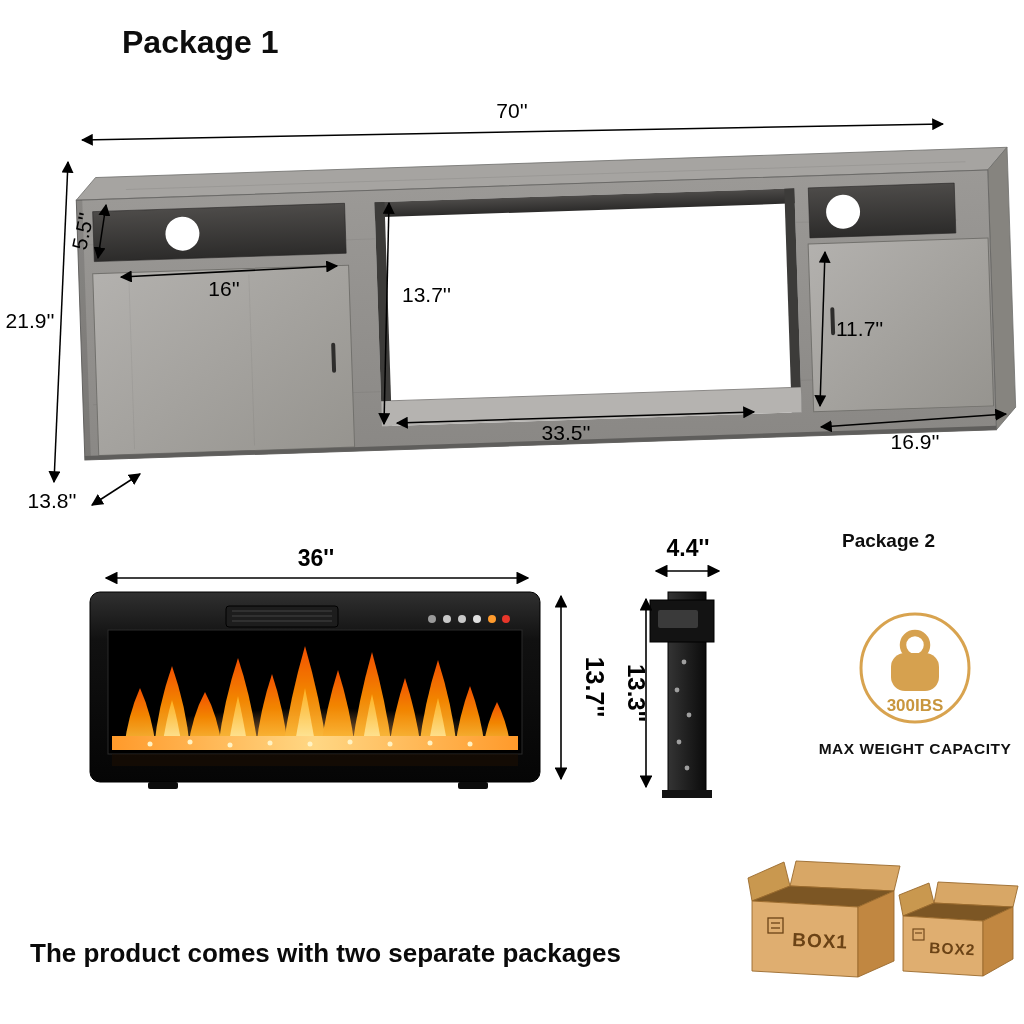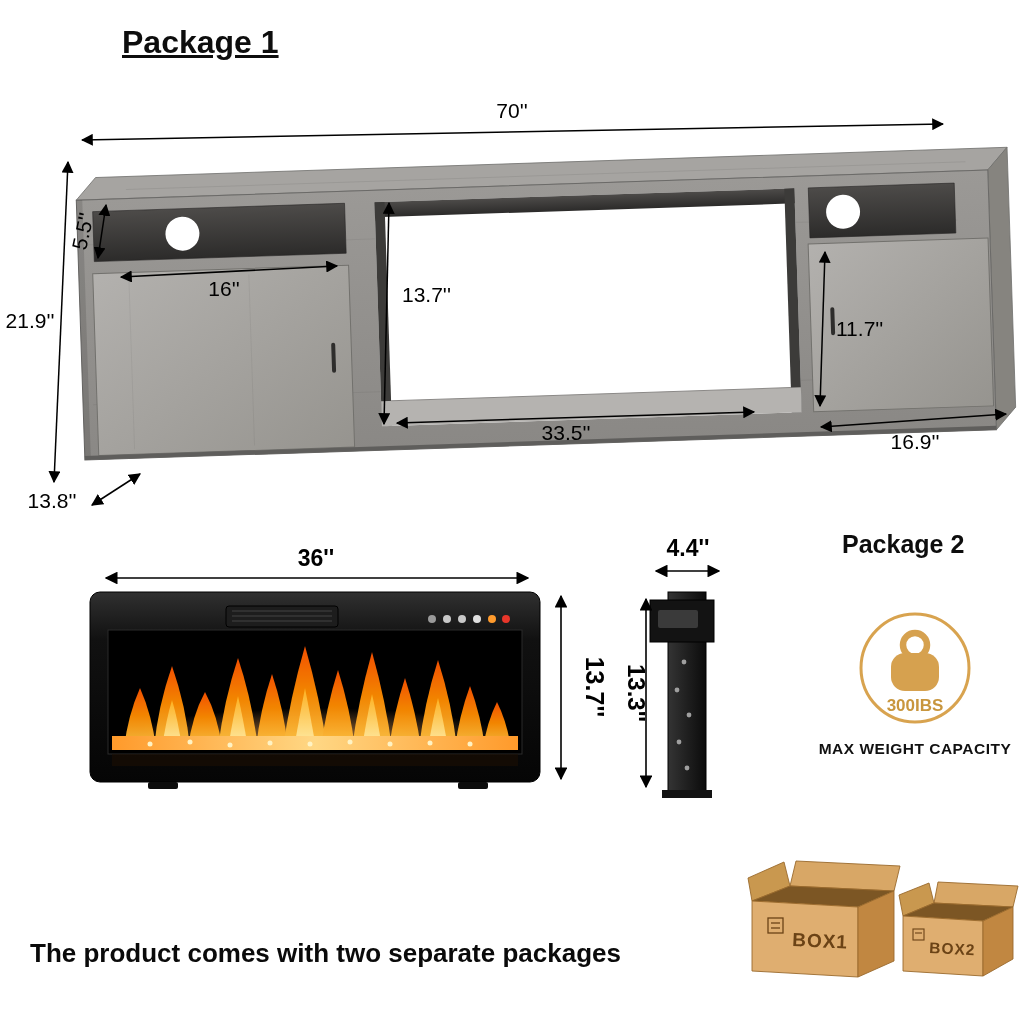--- a/index.html
+++ b/index.html
@@ -1,20 +1,20 @@
 <!DOCTYPE html>
 <html><head>
 <meta charset="utf-8">
 <style>
   html,body{margin:0;padding:0;background:#fff;}
   .canvas{position:relative;width:1024px;height:1024px;background:#ffffff;overflow:hidden;
           font-family:"Liberation Sans",sans-serif;}
   .heading{position:absolute;font-weight:700;color:#0d0d0d;white-space:nowrap;}
-  #pkg1-title{left:122px;top:24px;font-size:32px;text-decoration:underline;}
-  #pkg2-title{left:842px;top:530px;font-size:25px;}
+  #pkg1-title{left:122px;top:24px;font-size:32px;}
+  #pkg2-title{left:842px;top:530px;font-size:19px;}
   .footer-line{position:absolute;left:30px;font-weight:700;font-size:26px;color:#0a0a0a;white-space:nowrap;margin-top:42px;}
   #footer-line1{top:896px;}
   #footer-line2{top:940px;}
   svg{position:absolute;left:0;top:0;font-family:"Liberation Sans",sans-serif;}
   .dl{font-size:21px;fill:#000;}
   .dl2{font-size:23px;font-weight:700;fill:#000;}
   .boxlabel{font-weight:700;fill:#6b4316;letter-spacing:1px;}
 </style>
 </head>
 <body>

